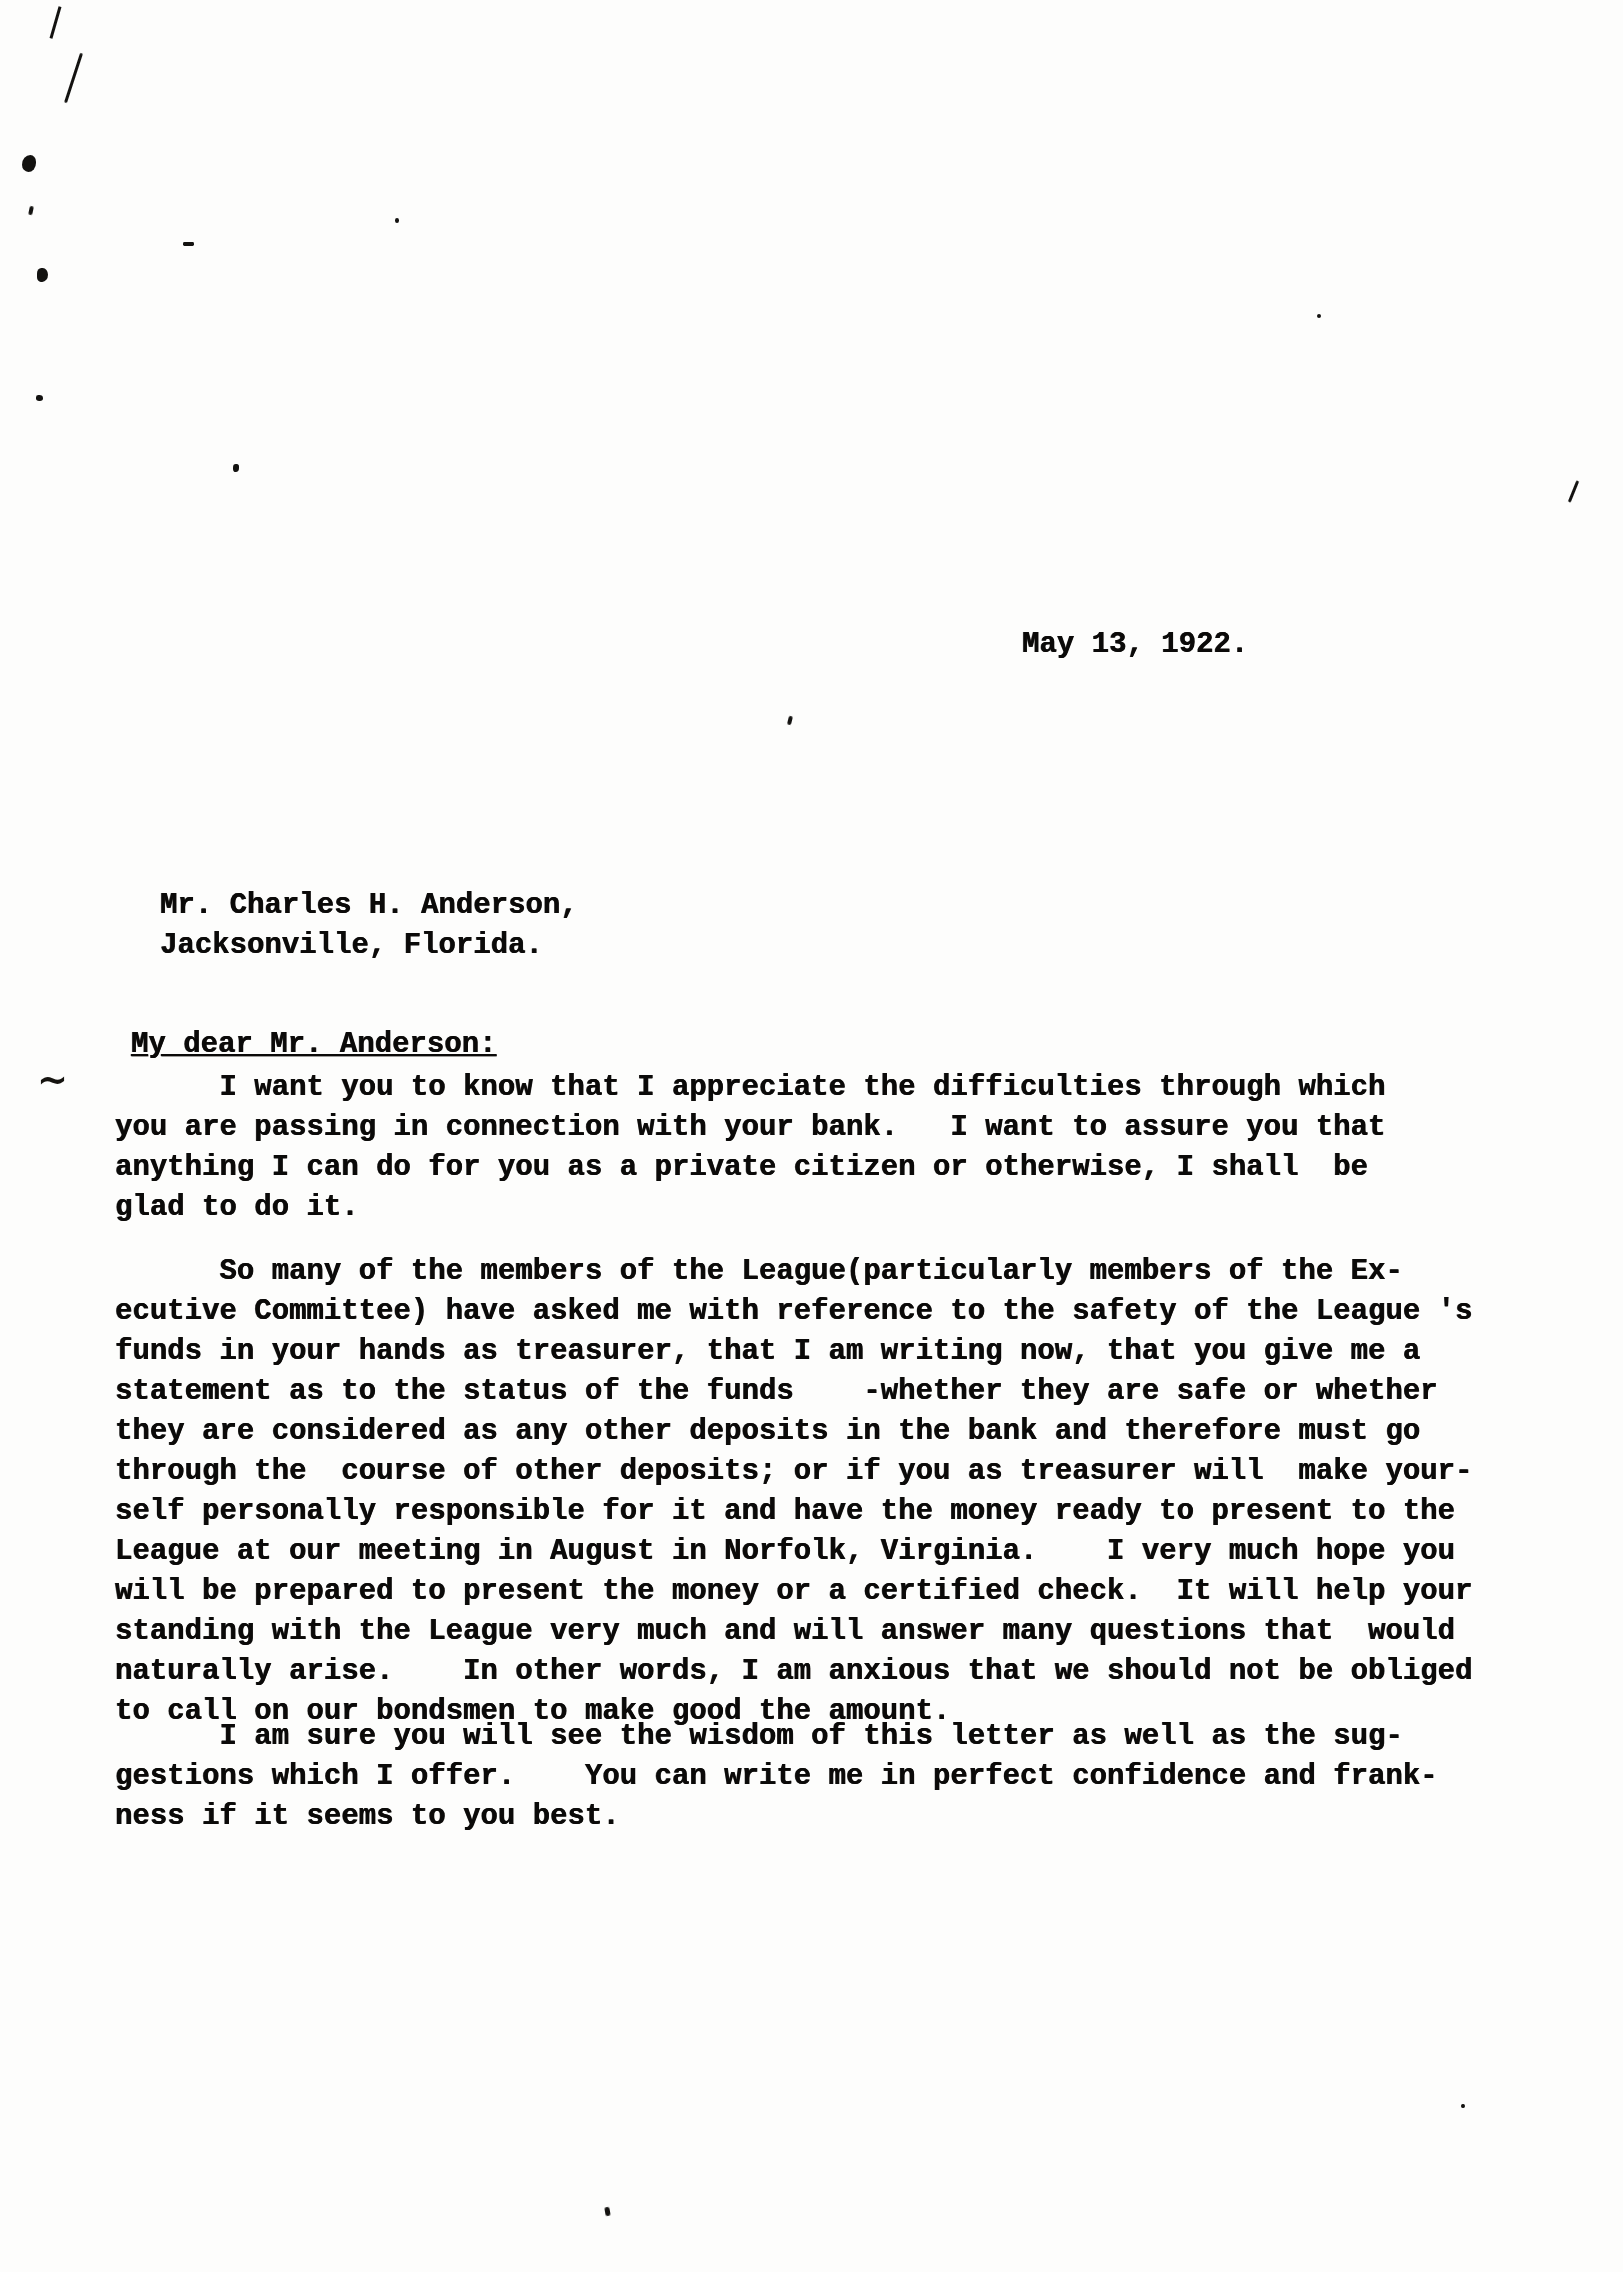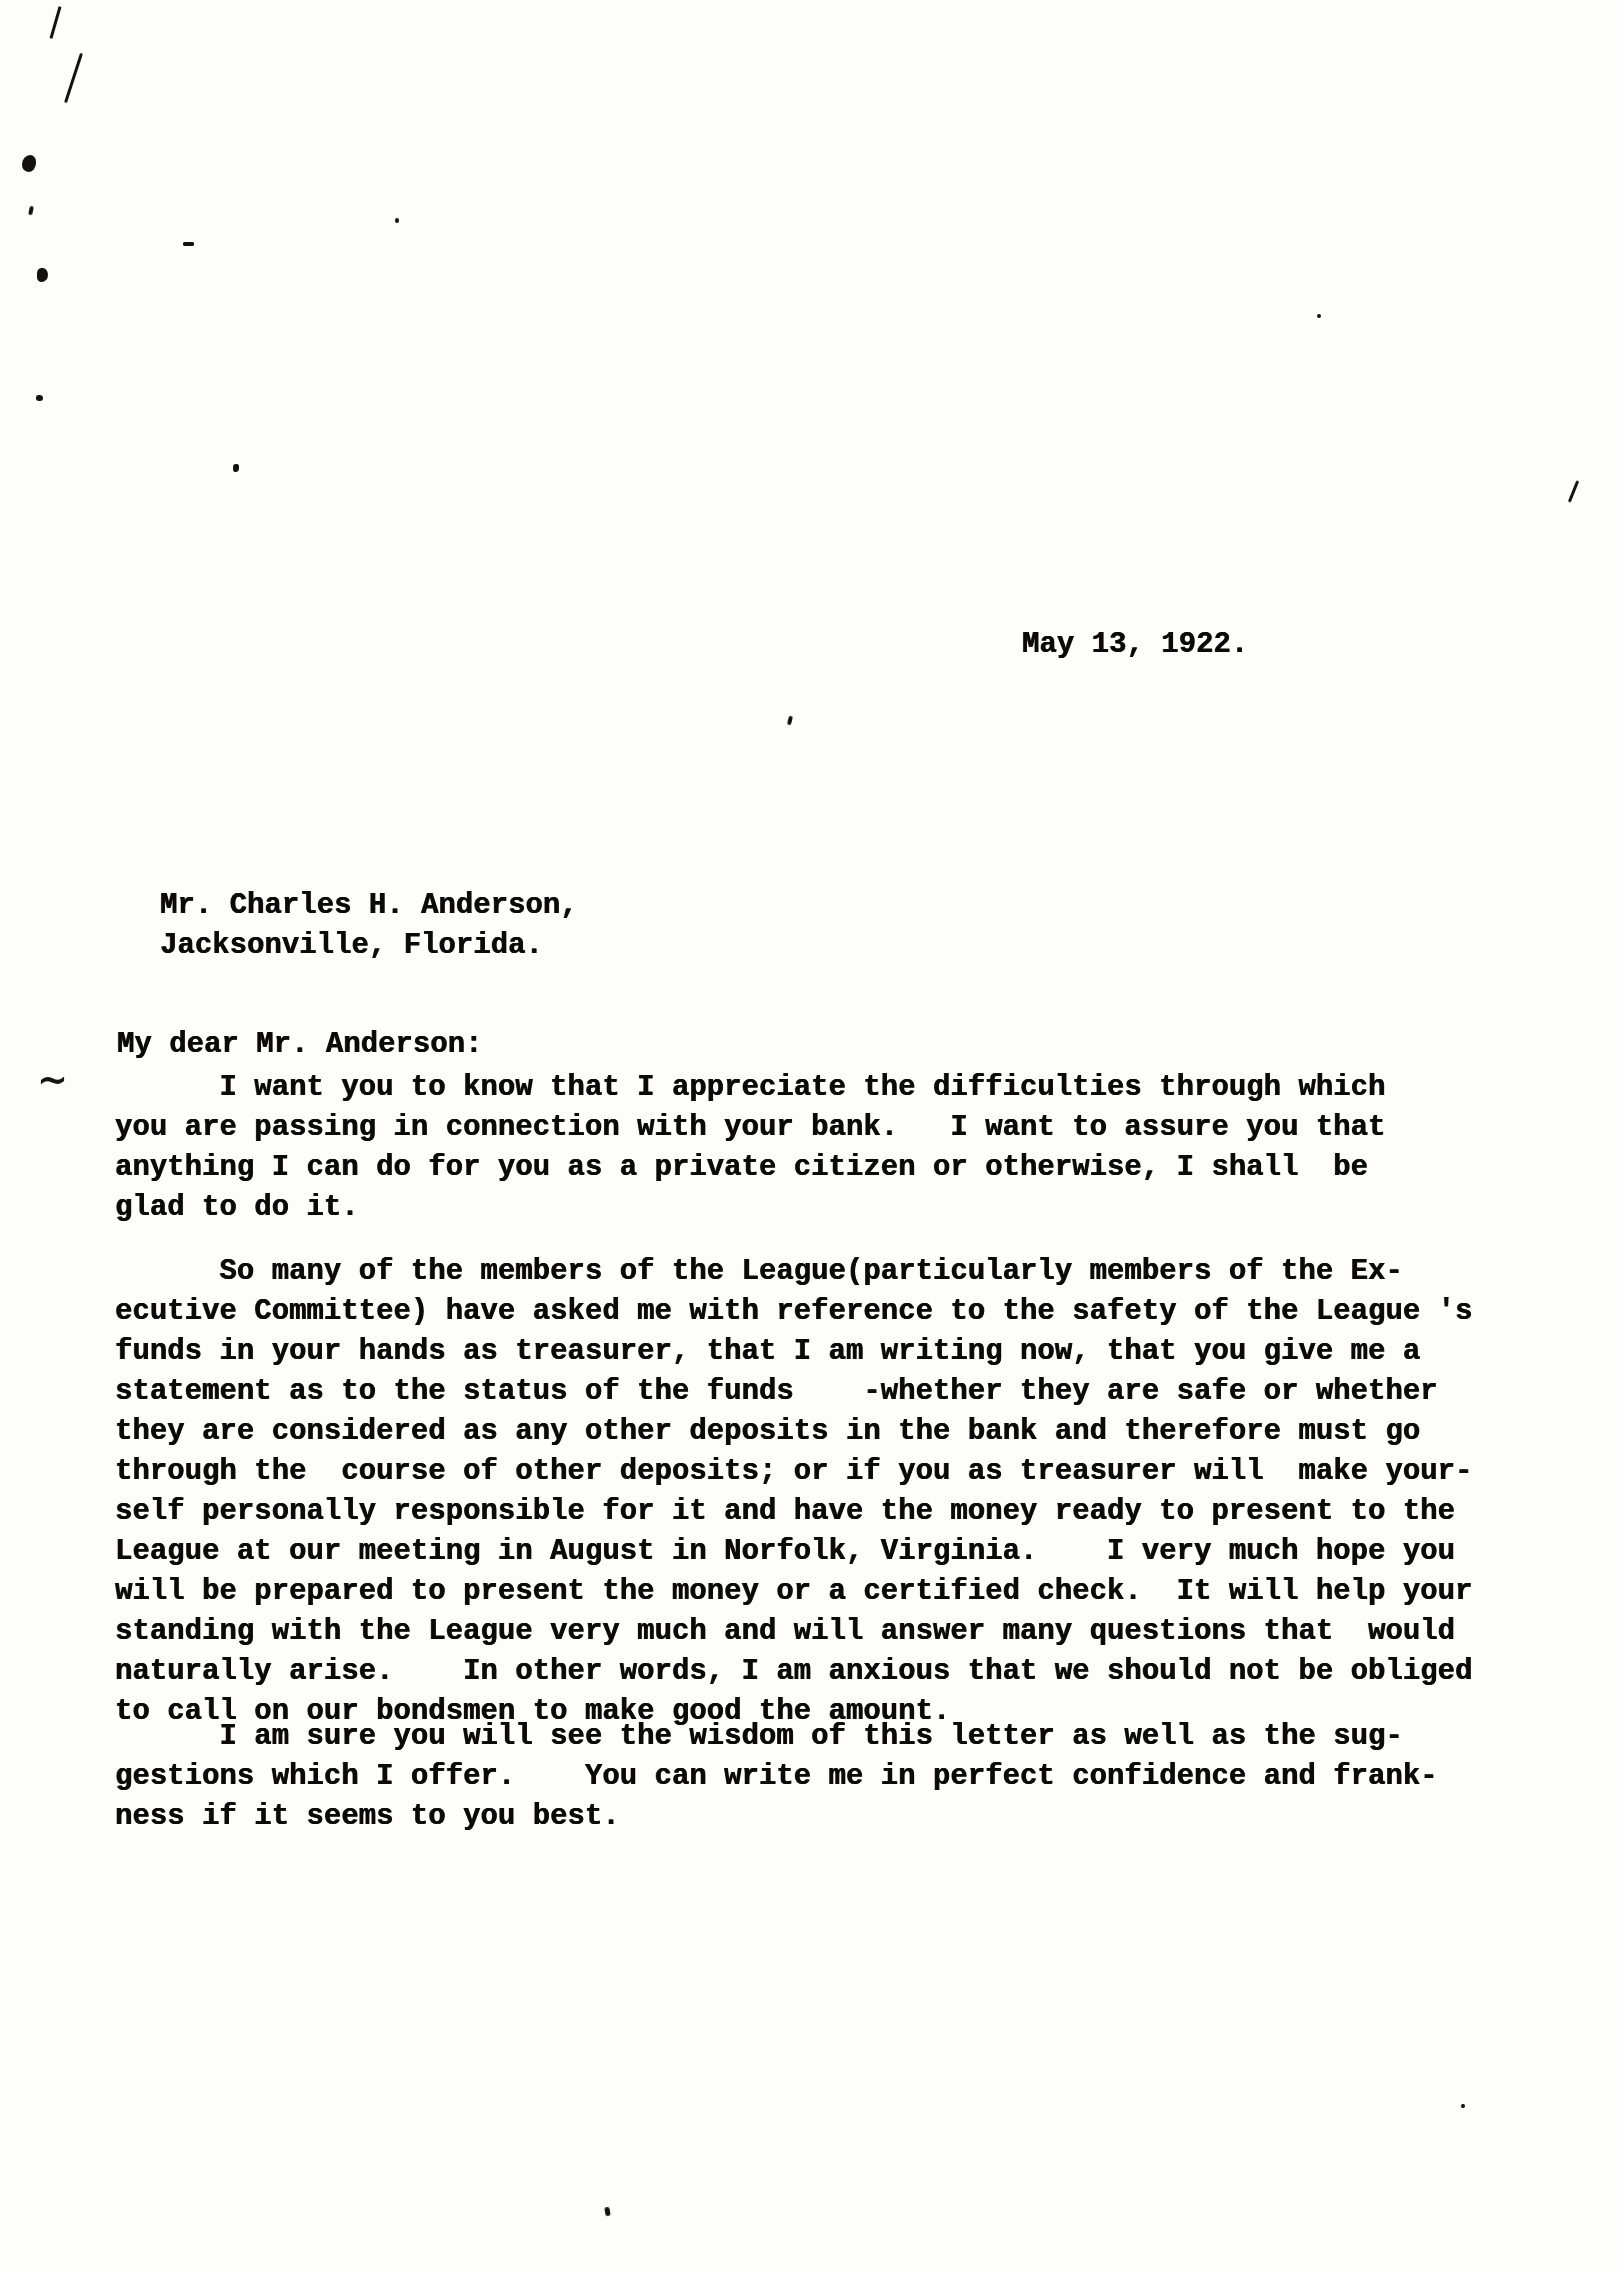--- a/index.html
+++ b/index.html
@@ -21,21 +21,21 @@
     position: absolute;
     font-size: 29px;
     line-height: 40px;
     letter-spacing: 0px;
     white-space: pre;
     text-shadow: 0.4px 0.4px 0.6px rgba(10,8,6,0.9), -0.4px 0.1px 0.4px rgba(10,8,6,0.55);
     filter: blur(0.3px);
   }
   .date-line   { left: 1022px; top: 625px; }
   .recipient   { left: 115px;  top: 886px; margin-left: 45px; }
-  .salutation  { left: 117px;  top: 1025px; }
+  .salutation  { left: 131px;  top: 1025px; text-decoration: underline; }
   .para-1      { left: 115px;  top: 1068px; }
   .para-2      { left: 115px;  top: 1252px; }
   .para-3      { left: 115px;  top: 1717px; }
   .para-4      { left: 115px;  top: 1875px; }
 
   
   .speck {
     position: absolute;
     background: #131210;
     filter: blur(0.4px);

